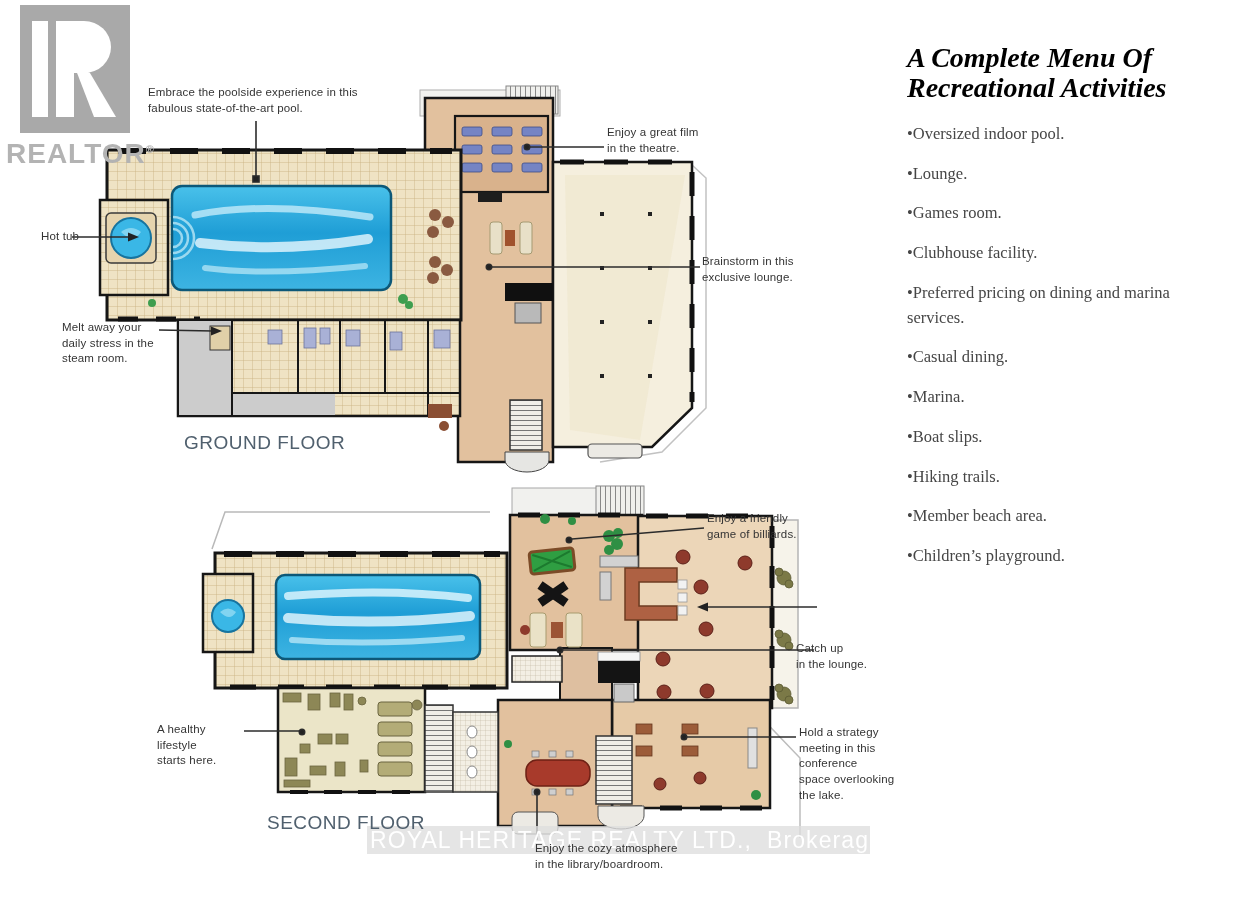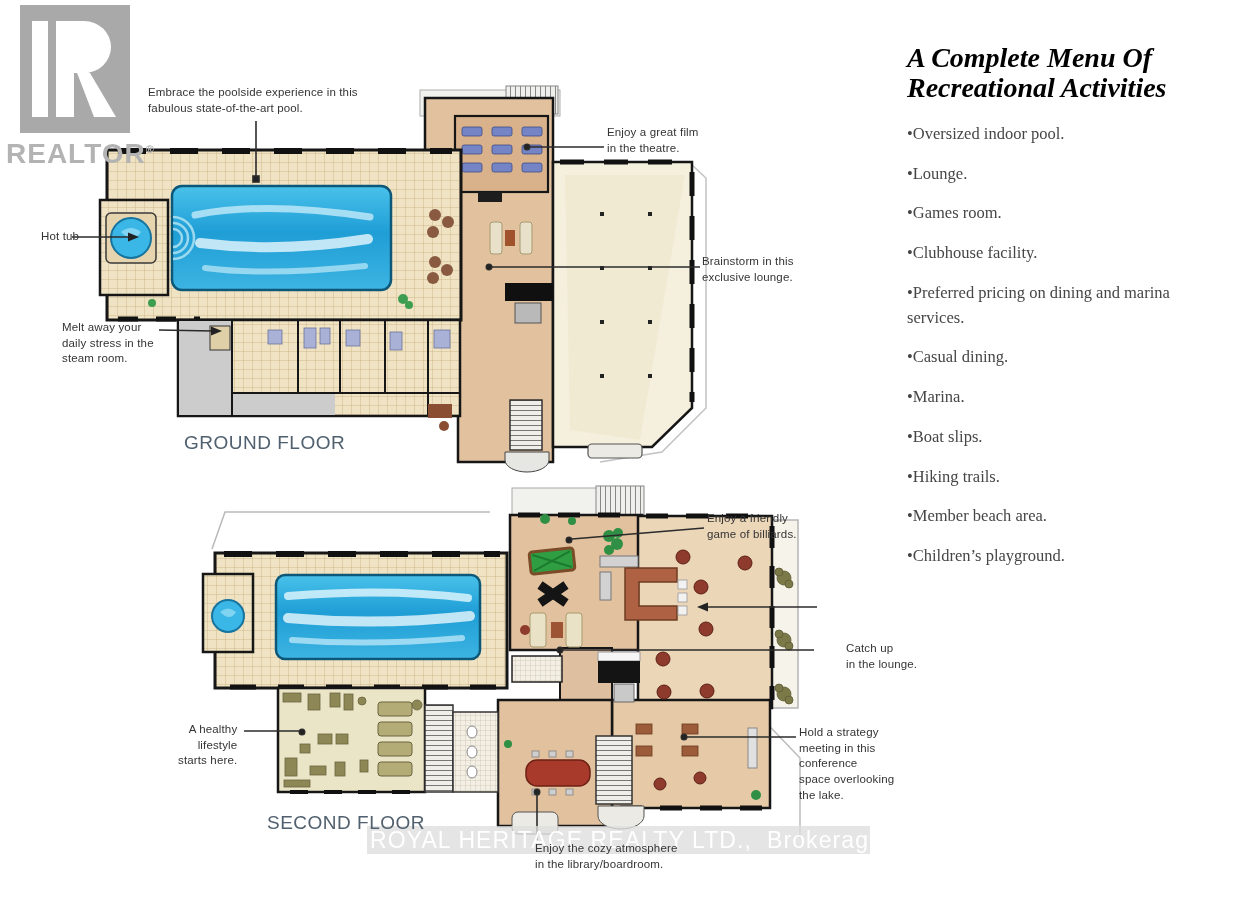--- a/index.html
+++ b/index.html
@@ -403,23 +403,23 @@
   <div class="note" style="left:28px;  top:229px;margin-left:13px;">Hot tub</div>
   <div class="note" style="left:62px;  top:320px;">Melt away your
 daily stress in the
 steam room.</div>
   <div class="note" style="left:702px; top:254px;">Brainstorm in this
 exclusive lounge.</div>
   <div class="floor-label" style="left:184px; top:432px;">GROUND FLOOR</div>
 
   <div class="note" style="left:707px; top:511px;">Enjoy a friendly
 game of billiards.</div>
-  <div class="note" style="left:846px; top:641px;">Catch up
+  <div class="note" style="left:796px; top:641px;">Catch up
 in the lounge.</div>
-  <div class="note" style="left:178px; top:722px;text-align:right;">A healthy
+  <div class="note" style="left:157px; top:722px;">A healthy
 lifestyle
 starts here.</div>
   <div class="note" style="left:799px; top:725px;">Hold a strategy
 meeting in this
 conference
 space overlooking
 the lake.</div>
   <div class="note" style="left:535px; top:841px;">Enjoy the cozy atmosphere
 in the library/boardroom.</div>
   <div class="floor-label" style="left:267px; top:812px;">SECOND FLOOR</div>

